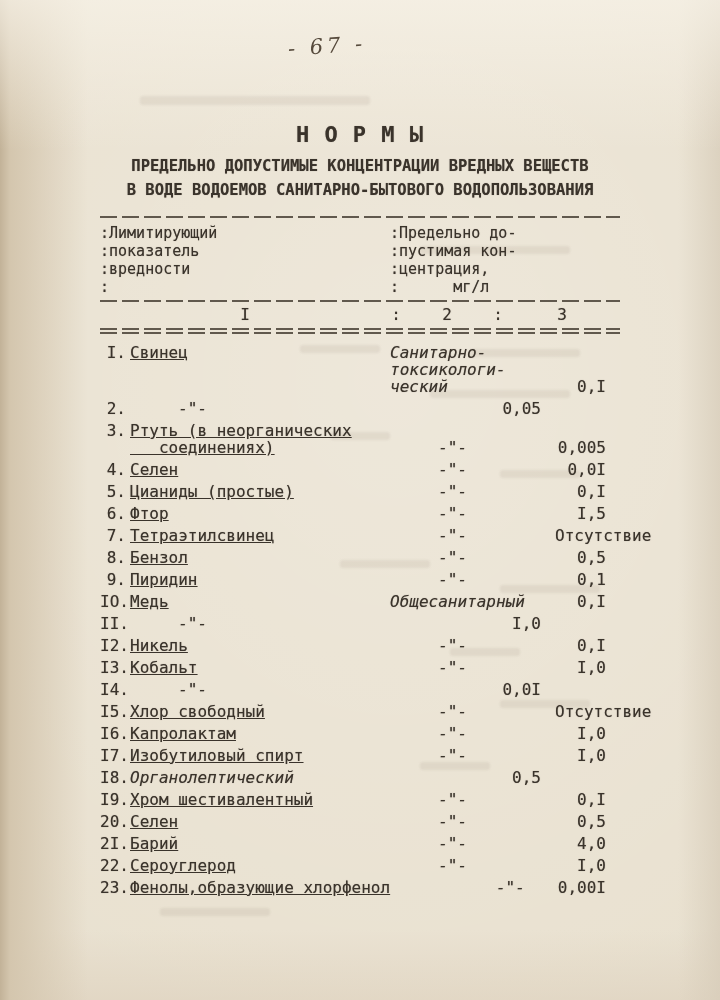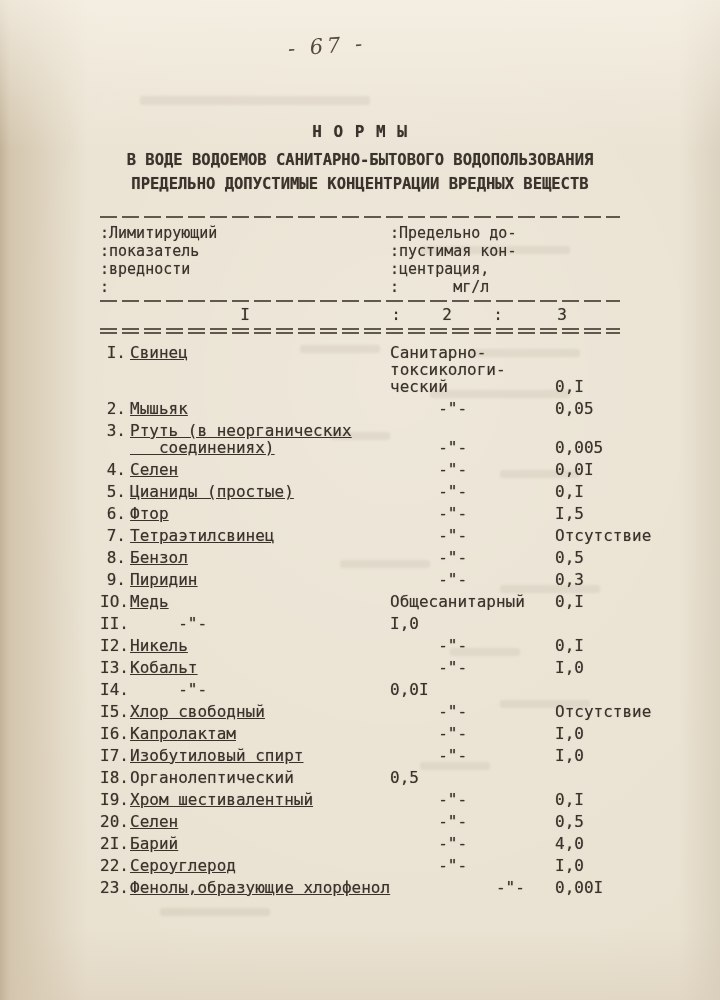--- a/index.html
+++ b/index.html
@@ -22,21 +22,21 @@
   
   .pagenum{
     position:absolute;left:288px;top:34px;
     font-family:"DejaVu Serif", serif;font-style:italic;
     font-size:21px;letter-spacing:4px;color:#564a3c;
     transform:rotate(-4deg);
   }
 
   
   .titleblock{position:absolute;left:100px;top:122px;width:520px;text-align:center;font-weight:bold;}
-  .title-main{font-size:16px;letter-spacing:1px;margin-bottom:10px;}
+  .title-main{font-size:22px;letter-spacing:1px;margin-bottom:10px;}
   .title-sub{font-size:15.5px;margin-bottom:6px;white-space:nowrap;}
 
   
   .tbl{position:absolute;left:100px;top:216px;width:520px;}
   .hline{
     height:2px;
     background:repeating-linear-gradient(90deg, rgba(72,64,53,0.85) 0 17px, rgba(72,64,53,0) 17px 22px);
   }
   .hline.double{
     height:6px;
@@ -49,22 +49,22 @@
   .th1{align-self:center;padding-left:28px;font-size:16px;}
   .th2,.th3{white-space:pre;font-size:15px;line-height:18px;}
 
   .numrow{display:grid;grid-template-columns:290px 12px 90px 12px 116px;font-size:16px;padding:3px 0 4px;}
   .numrow span{text-align:center;}
 
   .rows{padding-top:10px;}
   .row{display:grid;grid-template-columns:30px 260px 165px 65px;margin-bottom:5px;font-size:16px;line-height:17px;}
   .c-num{text-align:right;padding-right:4px;align-self:start;}
   .c-name{white-space:pre;align-self:start;text-decoration:underline;}
-  .c-ind{white-space:pre;align-self:end;}
-  .c-val{white-space:pre;align-self:end;padding-right:14px;}
+  .c-ind{white-space:pre;align-self:end;font-style:italic;}
+  .c-val{white-space:pre;text-align:right;align-self:end;padding-right:14px;}
 
   
   .bleed i{
     position:absolute;display:block;border-radius:3px;
     background:rgba(138,126,104,0.12);filter:blur(1.3px);
   }
 </style>
 </head>
 <body>
 
@@ -83,22 +83,22 @@
     <i style="left:450px;top:648px;width:70px;height:8px"></i>
     <i style="left:500px;top:700px;width:90px;height:8px"></i>
     <i style="left:420px;top:762px;width:70px;height:8px"></i>
     <i style="left:160px;top:908px;width:110px;height:8px"></i>
   </div>
 
   <div class="pagenum">- 67 -</div>
 
   <div class="titleblock ink">
     <div class="title-main">Н О Р М Ы</div>
+    <div class="title-sub">ПРЕДЕЛЬНО ДОПУСТИМЫЕ КОНЦЕНТРАЦИИ ВРЕДНЫХ ВЕЩЕСТВ</div>
     <div class="title-sub">В ВОДЕ ВОДОЕМОВ САНИТАРНО-БЫТОВОГО ВОДОПОЛЬЗОВАНИЯ</div>
-    <div class="title-sub">ПРЕДЕЛЬНО ДОПУСТИМЫЕ КОНЦЕНТРАЦИИ ВРЕДНЫХ ВЕЩЕСТВ</div>
   </div>
 
   <div class="tbl">
     <div class="hline"></div>
 
     <div class="thead ink">
       <div class="th2">:Лимитирующий
 :показатель
 :вредности
 :</div>
@@ -125,21 +125,20 @@
     <div class="c-num">I.</div>
     <div class="c-name">Свинец</div>
     <div class="c-ind">Санитарно-
 токсикологи-
 ческий</div>
     <div class="c-val">0,I</div>
   </div>
 
   <div class="row">
     <div class="c-num">2.</div>
-    <div class="c-name">Мышьяк</div>
     <div class="c-ind">     -"-</div>
     <div class="c-val">0,05</div>
   </div>
 
   <div class="row">
     <div class="c-num">3.</div>
     <div class="c-name">Ртуть (в неорганических
    соединениях)</div>
     <div class="c-ind">     -"-</div>
     <div class="c-val">0,005</div>
@@ -177,21 +176,21 @@
     <div class="c-num">8.</div>
     <div class="c-name">Бензол</div>
     <div class="c-ind">     -"-</div>
     <div class="c-val">0,5</div>
   </div>
 
   <div class="row">
     <div class="c-num">9.</div>
     <div class="c-name">Пиридин</div>
     <div class="c-ind">     -"-</div>
-    <div class="c-val">0,3</div>
+    <div class="c-val">0,1</div>
   </div>
 
   <div class="row">
     <div class="c-num">IO.</div>
     <div class="c-name">Медь</div>
     <div class="c-ind">Общесанитарный</div>
     <div class="c-val">0,I</div>
   </div>
 
   <div class="row">

